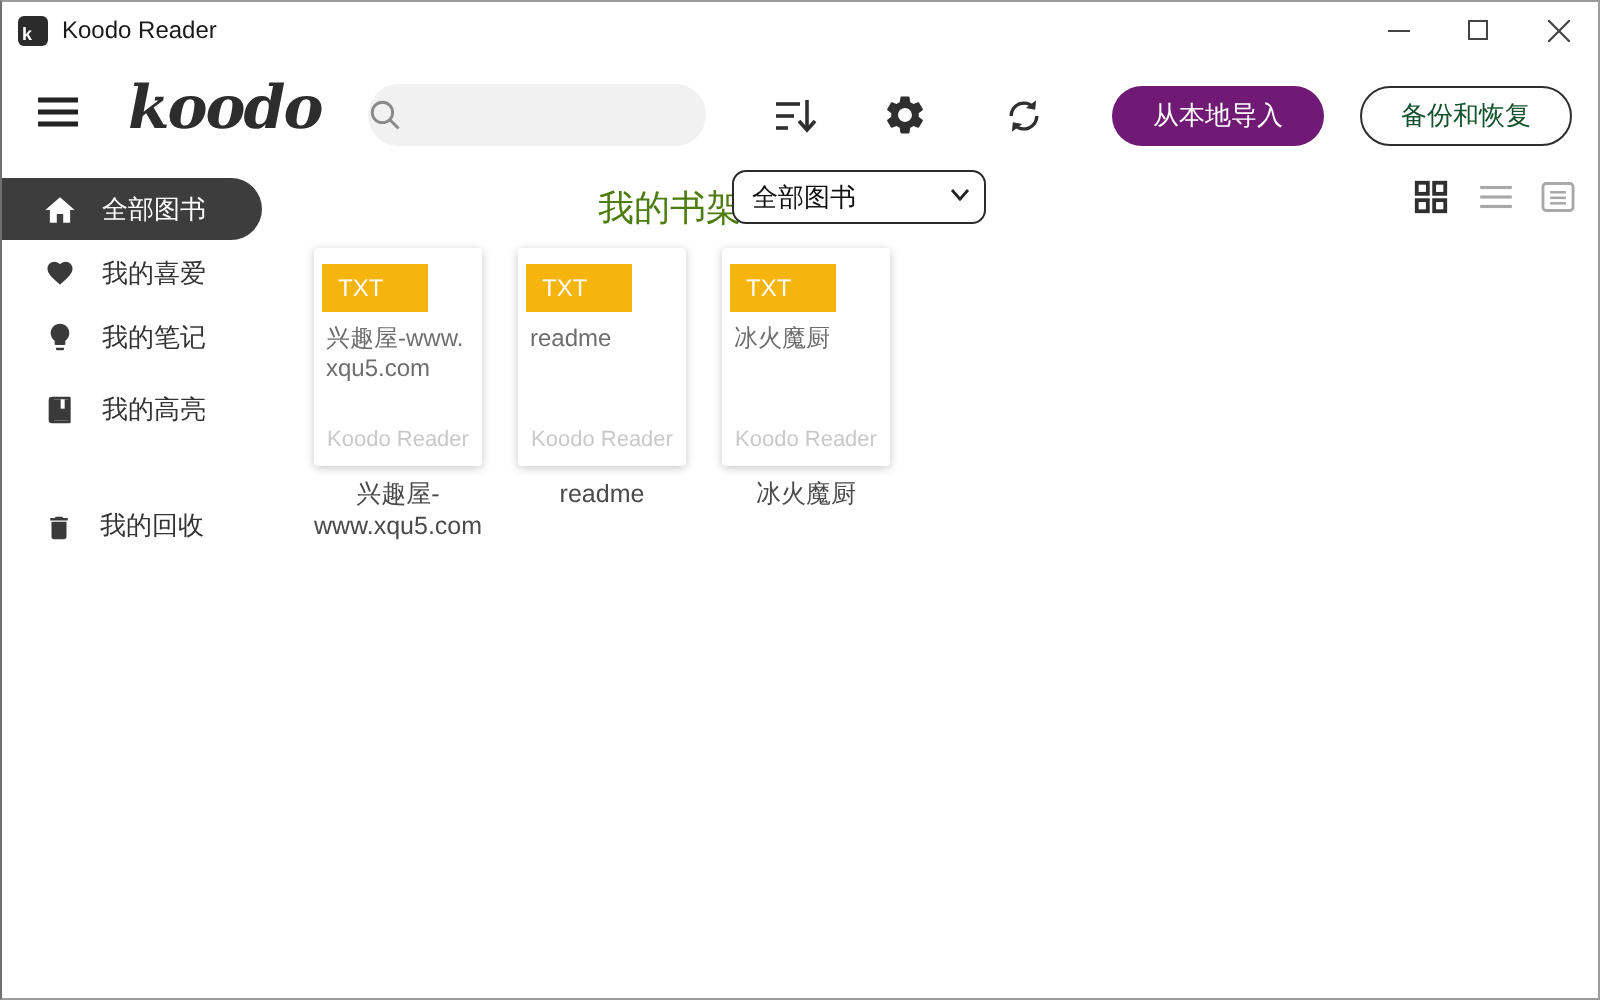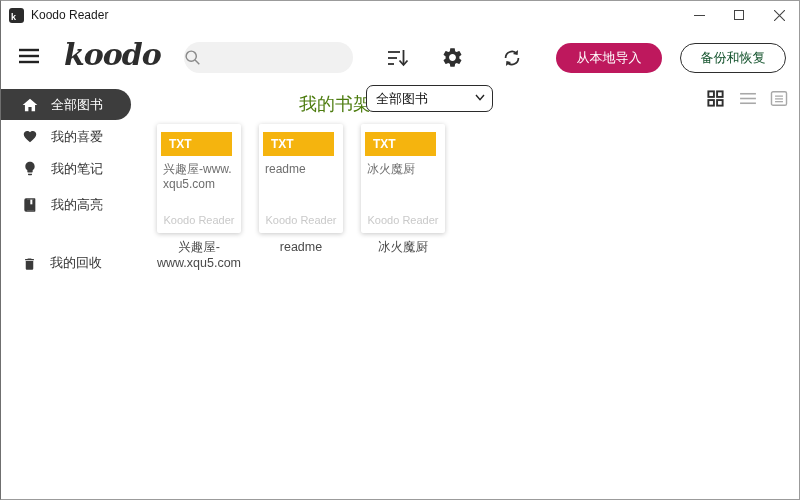--- a/index.html
+++ b/index.html
@@ -25,21 +25,21 @@
           font-weight:bold; font-style:italic; font-size:30px; color:#2d2d2d; letter-spacing:-1px; }
   .searchbox { position:absolute; left:183px; top:41px; width:169px; height:31px; background:#f1f1f1;
                border-radius:16px; display:flex; align-items:center; }
   .searchbox input { flex:1; border:none; outline:none; background:transparent; font-size:13px;
                      color:#333; padding-left:18px; font-family:inherit; }
   .searchbox input::placeholder { color:#8f8f8f; }
   .search-ic { margin-right:12px; display:flex; }
   .tool-ic { position:absolute; cursor:pointer; display:flex; }
   .btn { position:absolute; top:42px; height:30px; width:106px; border-radius:16px; font-size:13px;
          display:flex; align-items:center; justify-content:center; cursor:pointer; }
-  .btn-dark { left:555px; background:#be185d; color:#fff;font-family:Liberation Mono, monospace; }
+  .btn-dark { left:555px; background:#701a75; color:#fff;font-family:Liberation Mono, monospace; }
   .btn-outline { left:679px; background:#fff; color:#14532d; border:1.5px solid #2e2e2e; }
 
   
   .side-item { position:absolute; left:0; height:31px; display:flex; align-items:center; cursor:pointer; }
   .side-item .lbl { font-size:13px; color:#333; margin-left:13px; }
   .side-item .ic { margin-left:21px; display:flex; }
   .side-item.active { width:130px; background:#3d3d3d; border-radius:0 16px 16px 0; }
   .side-item.active .lbl { color:#fff; }
 
   
@@ -48,22 +48,22 @@
   .shelf-select-wrap select { width:100%; height:100%; appearance:none; -webkit-appearance:none;
       border:1px solid #2b2b2b; border-radius:7px; background:#fff; font-size:13px; color:#111;
       padding:0 22px 0 9px; font-family:inherit; outline:none; cursor:pointer; }
   .shelf-chevron { position:absolute; right:8px; top:9px; pointer-events:none; display:flex; }
   .viewmode { position:absolute; top:88px; cursor:pointer; display:flex; }
 
   
   .bookcell { position:absolute; top:123px; width:96px; }
   .bookcard { position:relative; width:84px; height:109px; margin:0 auto; background:#fff; border-radius:2px;
               box-shadow:0 1px 5px rgba(0,0,0,0.22); cursor:pointer; }
-  .fmt-badge { position:absolute; left:4px; top:8px; width:71px; height:24px; color:#fff;
-               font-size:12px; font-weight:bold; line-height:24px; padding-left:8px; }
+  .fmt-badge { position:absolute; left:4px; top:8px; width:53px; height:24px; color:#fff;
+               font-size:12px; font-weight:normal; line-height:24px; padding-left:8px; }
   .booktitle { position:absolute; left:6px; right:5px; top:38px; font-size:12px; line-height:15px;
                color:#6e6e6e; word-break:break-all; }
   .watermark { position:absolute; bottom:7px; left:0; width:100%; text-align:center;
                font-size:11px; color:#c9c9c9; }
   .caption { margin-top:6px; text-align:center; font-size:12.5px; line-height:16px; color:#4a4a4a; }
 </style>
 </head>
 <body>
 
 <div id="app">

